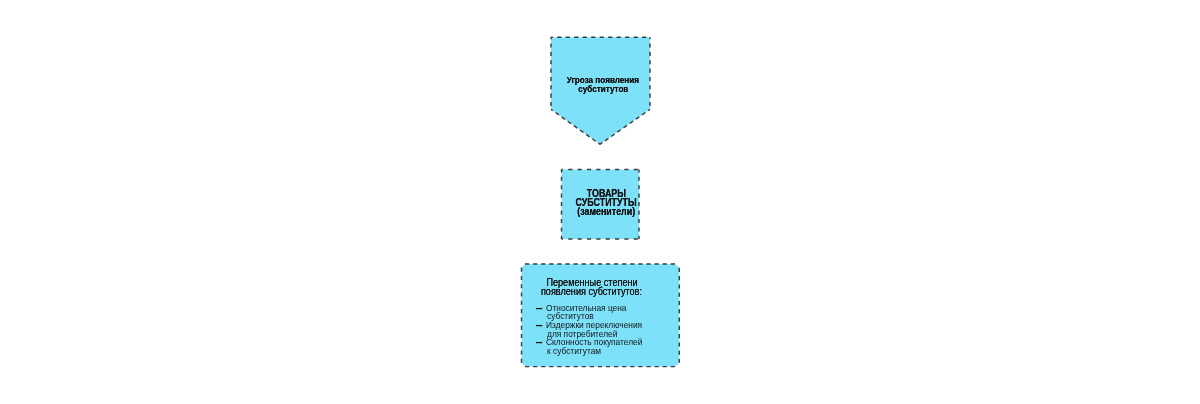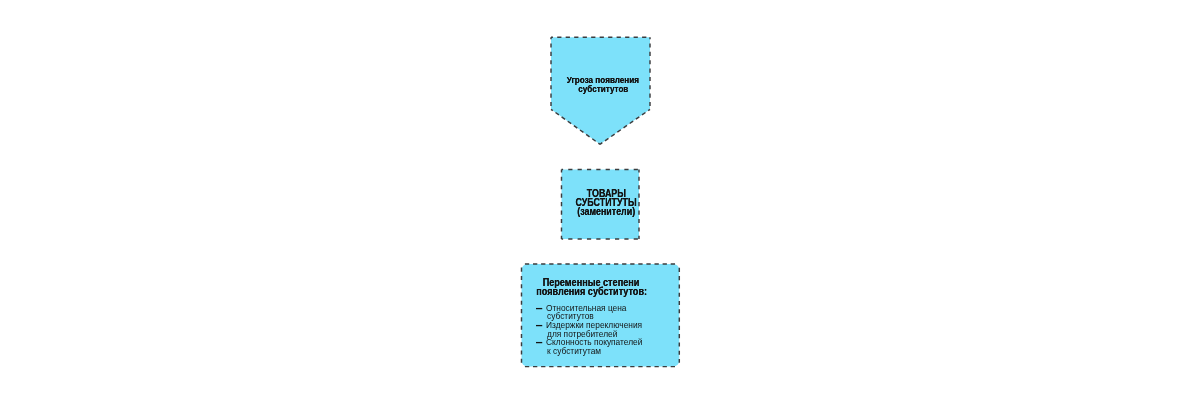--- a/index.html
+++ b/index.html
@@ -43,21 +43,21 @@
   }
   
   #node2-text {
     left: 561.5px; width: 89px; top: 188.6px;
     font-size: 10.2px; font-weight: bold; line-height: 9.4px;
     text-align: center; --sx: 0.872; text-shadow: 0 0 0.35px #141414;
   }
   
   #node3-head {
     left: 521.5px; width: 140px; top: 277.8px;
-    font-size: 10px; font-weight: bold; line-height: 9.0px;
+    font-size: 10px; font-weight: normal; line-height: 9.0px;
     text-align: center; --sx: 0.912; text-shadow: 0 0 0.35px #141414;
   }
   #node3-list {
     left: 536.2px; top: 303.9px;
     font-size: 9.2px; line-height: 8.55px; --sx: 0.91;
   }
   .bullet { display: block; position: relative; }
   .bullet .mk {
     position: absolute; left: 0; top: 0; font-weight: bold;
     transform: scaleX(0.68) scaleY(1.3); transform-origin: left center;

